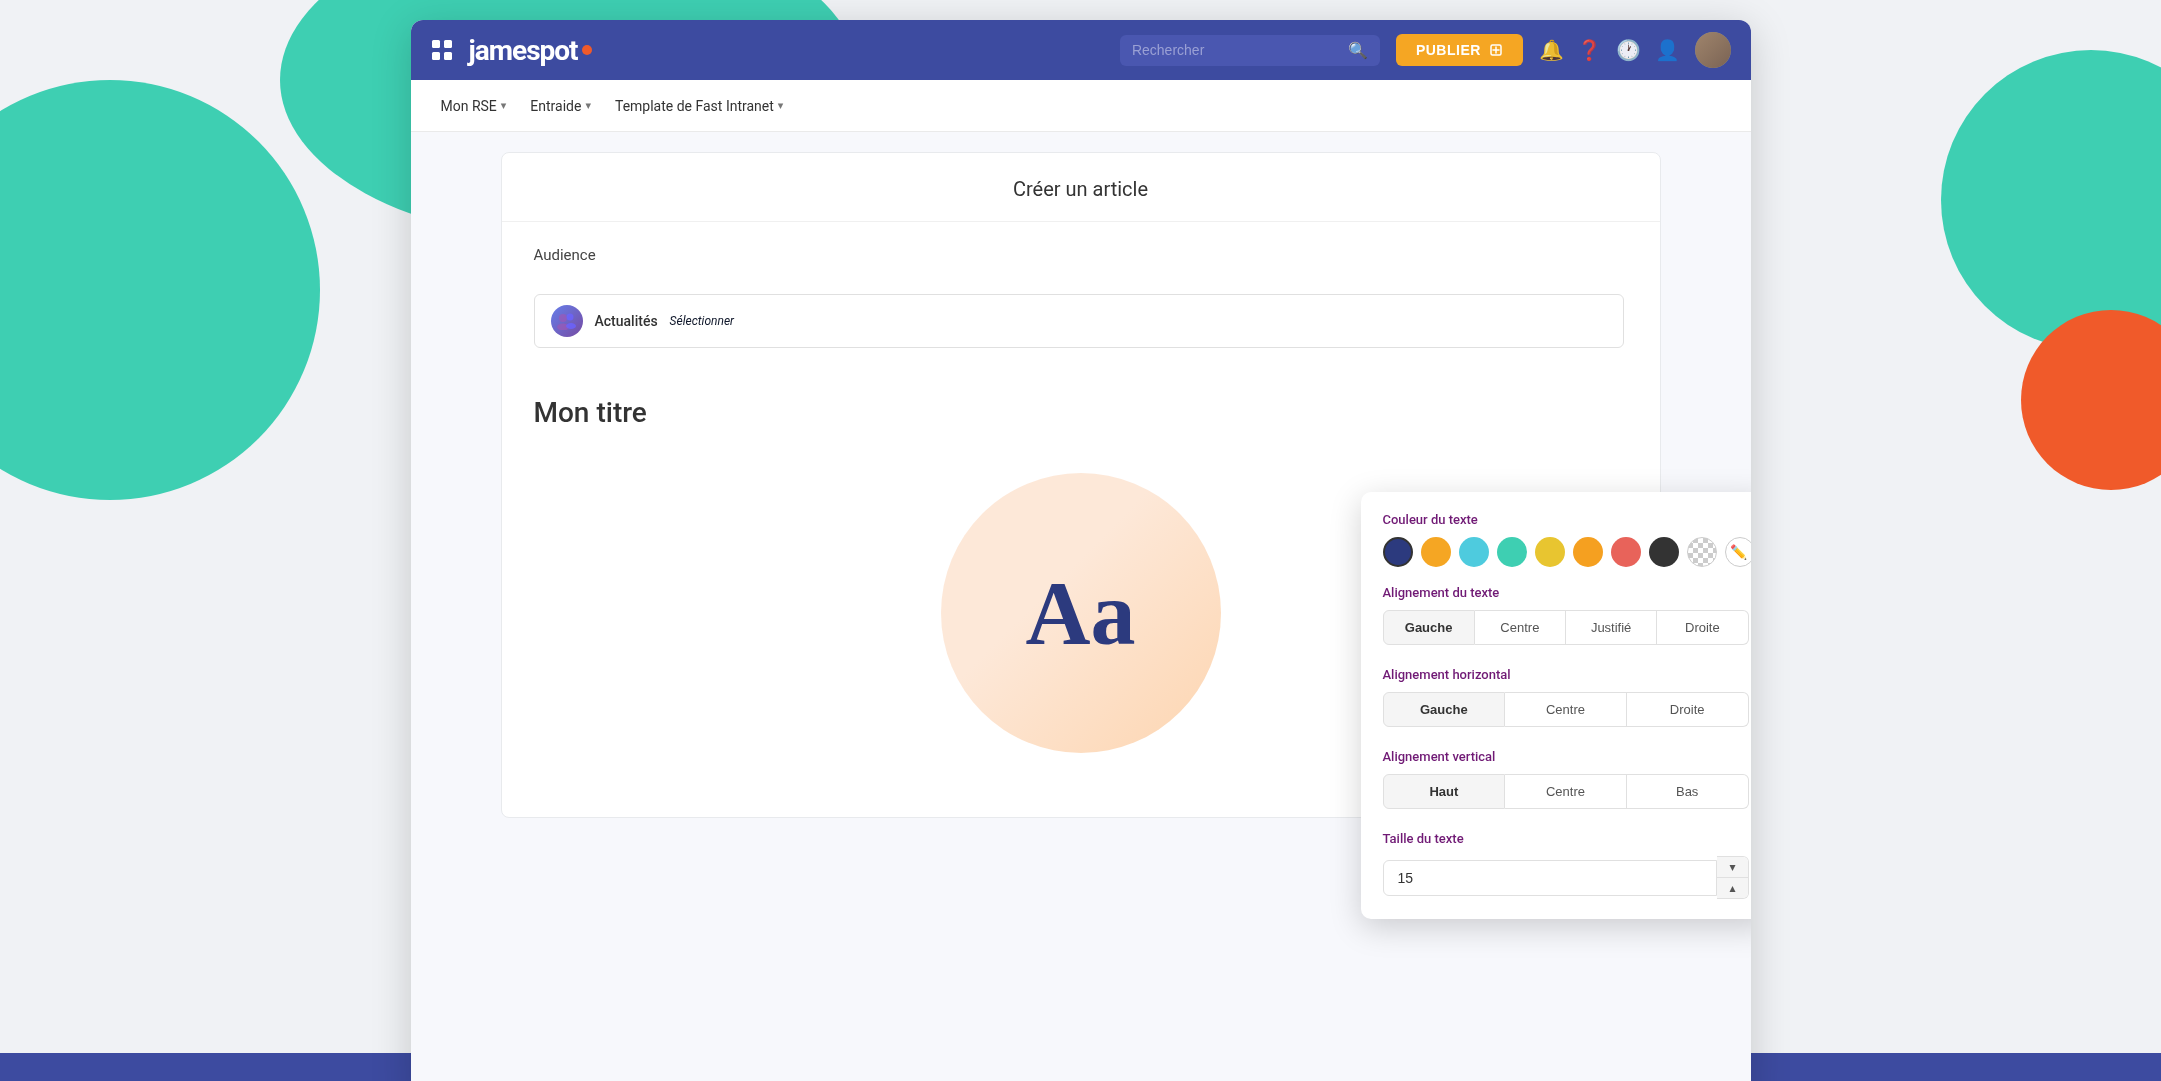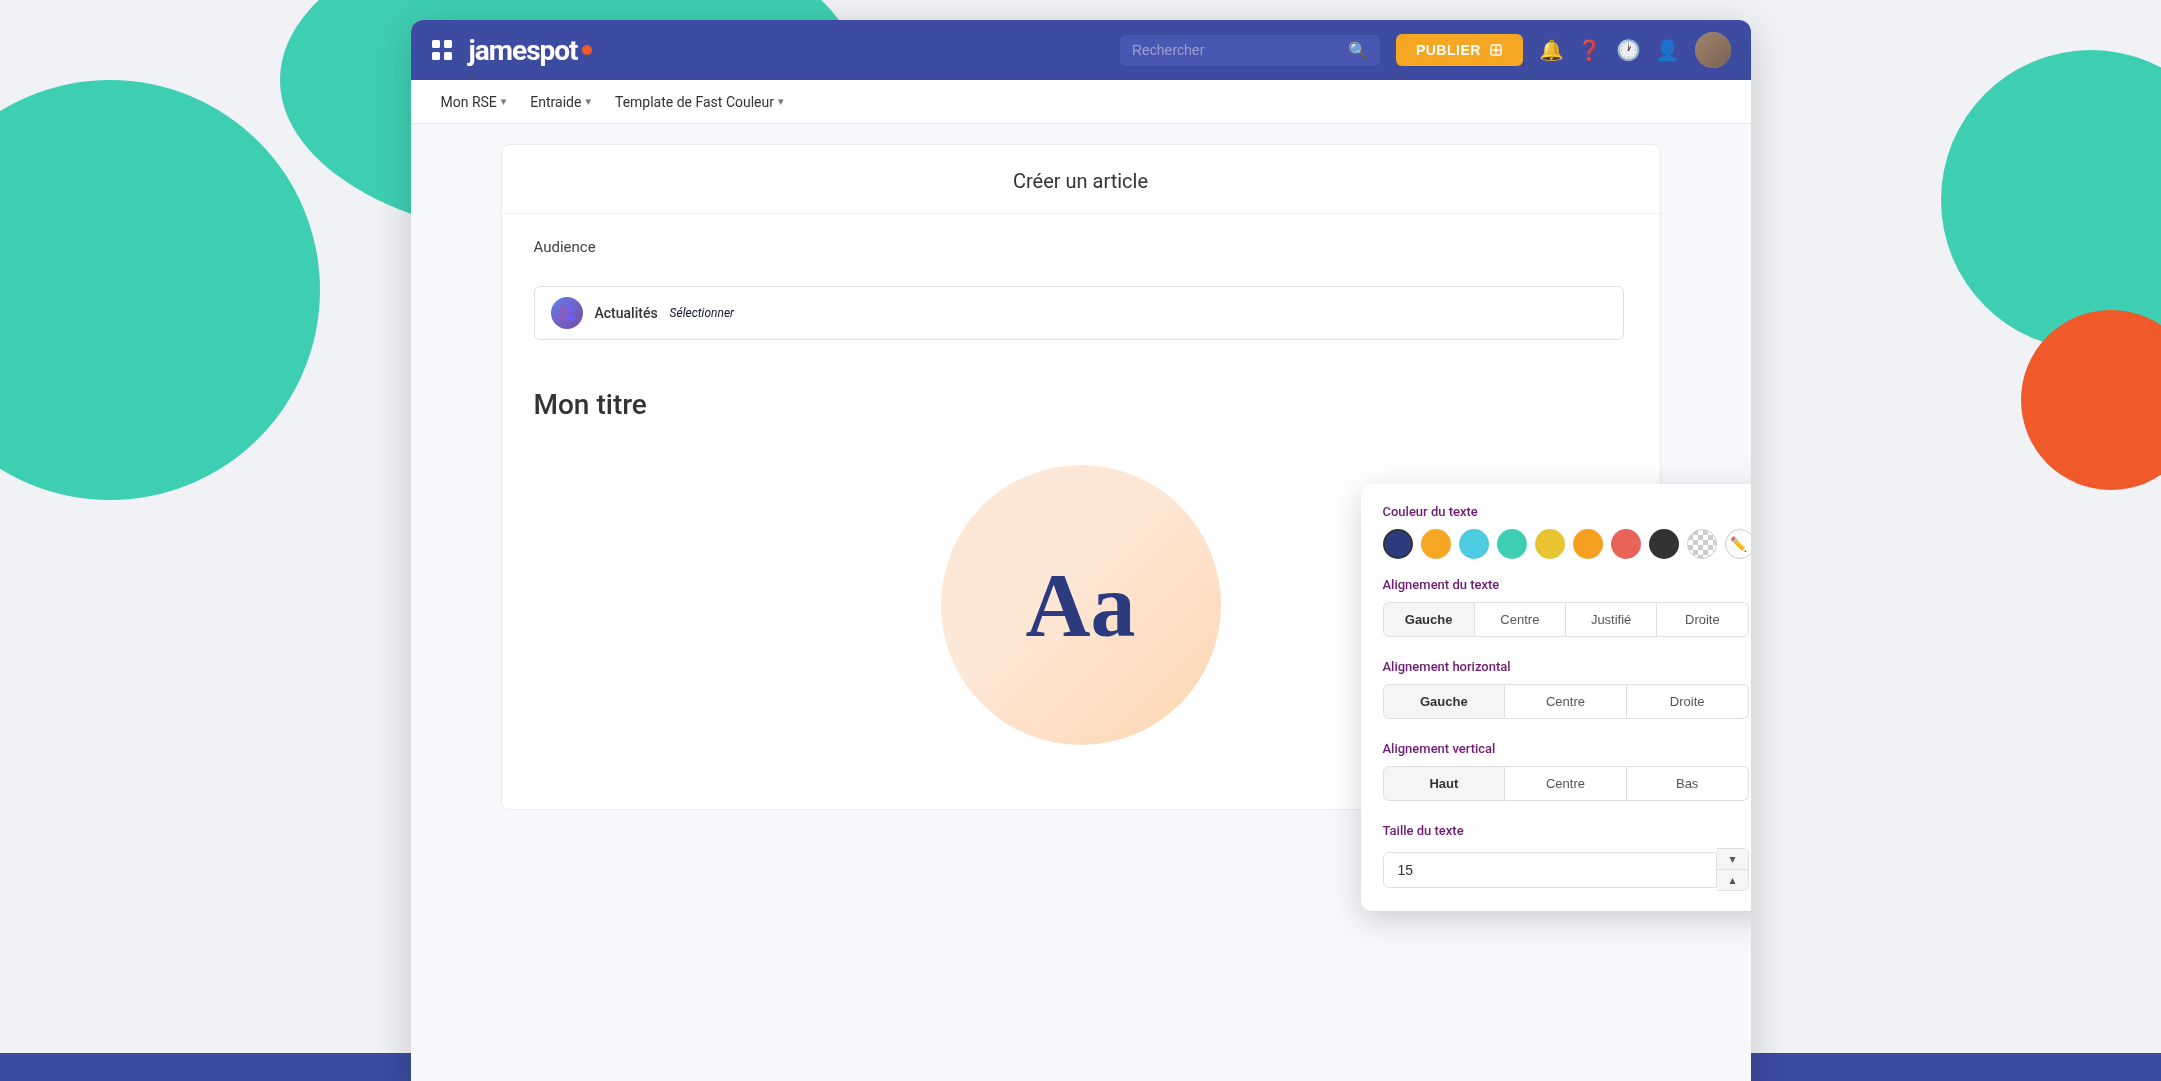--- a/index.html
+++ b/index.html
@@ -178,21 +178,21 @@
       border-radius: 50%;
     }
 
     
     .subnav {
       background: #fff;
       border-bottom: 1px solid #eaeaea;
       display: flex;
       align-items: center;
       padding: 0 20px;
-      height: 44px;
+      height: 52px;
       gap: 4px;
     }
     .subnav-item {
       display: flex;
       align-items: center;
       gap: 4px;
       padding: 6px 10px;
       border-radius: 4px;
       cursor: pointer;
       font-size: 14px;
@@ -492,21 +492,21 @@
     <nav class="subnav">
       <div class="subnav-item">
         <span>Mon RSE</span>
         <span class="subnav-chevron">▾</span>
       </div>
       <div class="subnav-item">
         <span>Entraide</span>
         <span class="subnav-chevron">▾</span>
       </div>
       <div class="subnav-item">
-        <span>Template de Fast Couleur</span>
+        <span>Template de Fast Intranet</span>
         <span class="subnav-chevron">▾</span>
       </div>
     </nav>
 
     <div class="main-content">
       <div class="article-card">
 
         <div class="article-header">
           <h1 class="article-title">Créer un article</h1>
         </div>

